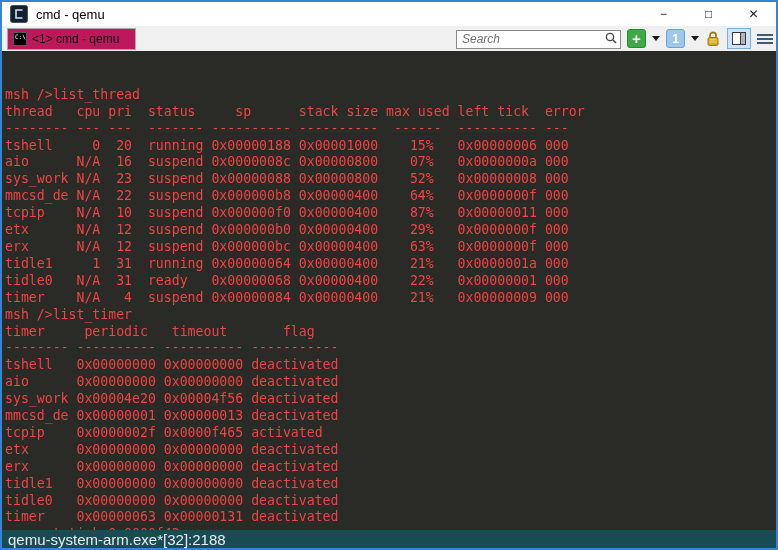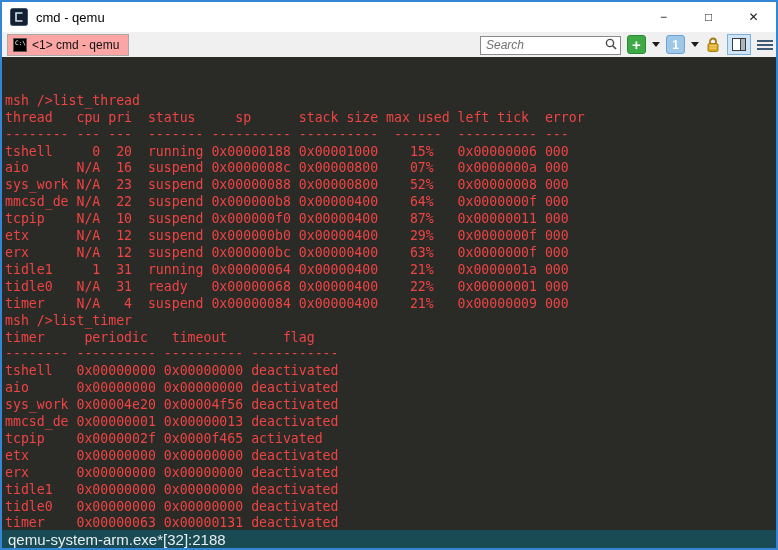--- a/index.html
+++ b/index.html
@@ -5,34 +5,34 @@
   * { box-sizing: border-box; }
   html,body { margin:0; padding:0; background:#ffffff; }
   .window {
     width:778px; height:550px;
     border:2px solid #3585d6;
     display:flex; flex-direction:column;
     font-family:"Liberation Sans", sans-serif;
     background:#f0f0f0; overflow:hidden; position:relative;
   }
   
-  .titlebar { height:30px; background:#ffffff; display:flex; align-items:center; flex:0 0 auto; }
+  .titlebar { height:24px; background:#ffffff; display:flex; align-items:center; flex:0 0 auto; }
   .app-icon { width:18px; height:18px; margin-left:8px; flex:0 0 auto; }
   .title-text { margin-left:8px; font-size:13px; color:#000; }
   .win-btns { margin-left:auto; display:flex; height:100%; }
   .win-btn { width:45px; height:100%; display:flex; align-items:center; justify-content:center;
              font-size:12px; color:#1a1a1a; cursor:default; }
   
   .tabbar { height:25px; background:#f0f0f0; display:flex; align-items:center; flex:0 0 auto; padding:0 3px; }
-  .tab { display:flex; align-items:center; gap:5px; background:#fca5a5; border:1px solid #a9a9a9;
-         height:22px; padding:0 9px 0 5px; font-size:12px; color:#111; margin-left:2px; }
+  .tab { display:flex; align-items:center; gap:5px; background:#be185d; border:1px solid #a9a9a9;
+         height:22px; padding:0 16px 0 5px; font-size:12px; color:#111; margin-left:2px; }
   .cmd-icon { width:14px; height:14px; background:#000; border:1px solid #555; color:#fff;
               font-family:"DejaVu Sans Mono", monospace; font-size:6px; line-height:6px; padding:1px; }
   .toolbar { margin-left:auto; display:flex; align-items:center; gap:6px; }
-  .searchbox { position:relative; width:141px; height:19px; }
+  .searchbox { position:relative; width:165px; height:19px; }
   .searchbox input { width:100%; height:100%; border:1px solid #8a8a8a; padding:0 18px 0 5px;
                      font-family:"Liberation Sans", sans-serif; font-size:12px; background:#fff; }
   .searchbox input::placeholder { font-style:italic; color:#707070; }
   .search-glass { position:absolute; right:3px; top:2px; }
   .tb-btn { height:19px; display:flex; align-items:center; justify-content:center; cursor:default; }
   .btn-plus { width:19px; background:#3daa47; border:1px solid #2a8a34; border-radius:3px;
               color:#fff; font-size:15px; font-weight:bold; line-height:15px; }
   .caret { width:0; height:0; border-left:4px solid transparent; border-right:4px solid transparent;
            border-top:5px solid #1d1d1d; }
   .btn-one { width:19px; background:#9fc7e8; border:1px solid #6ba3d6; border-radius:3px;

